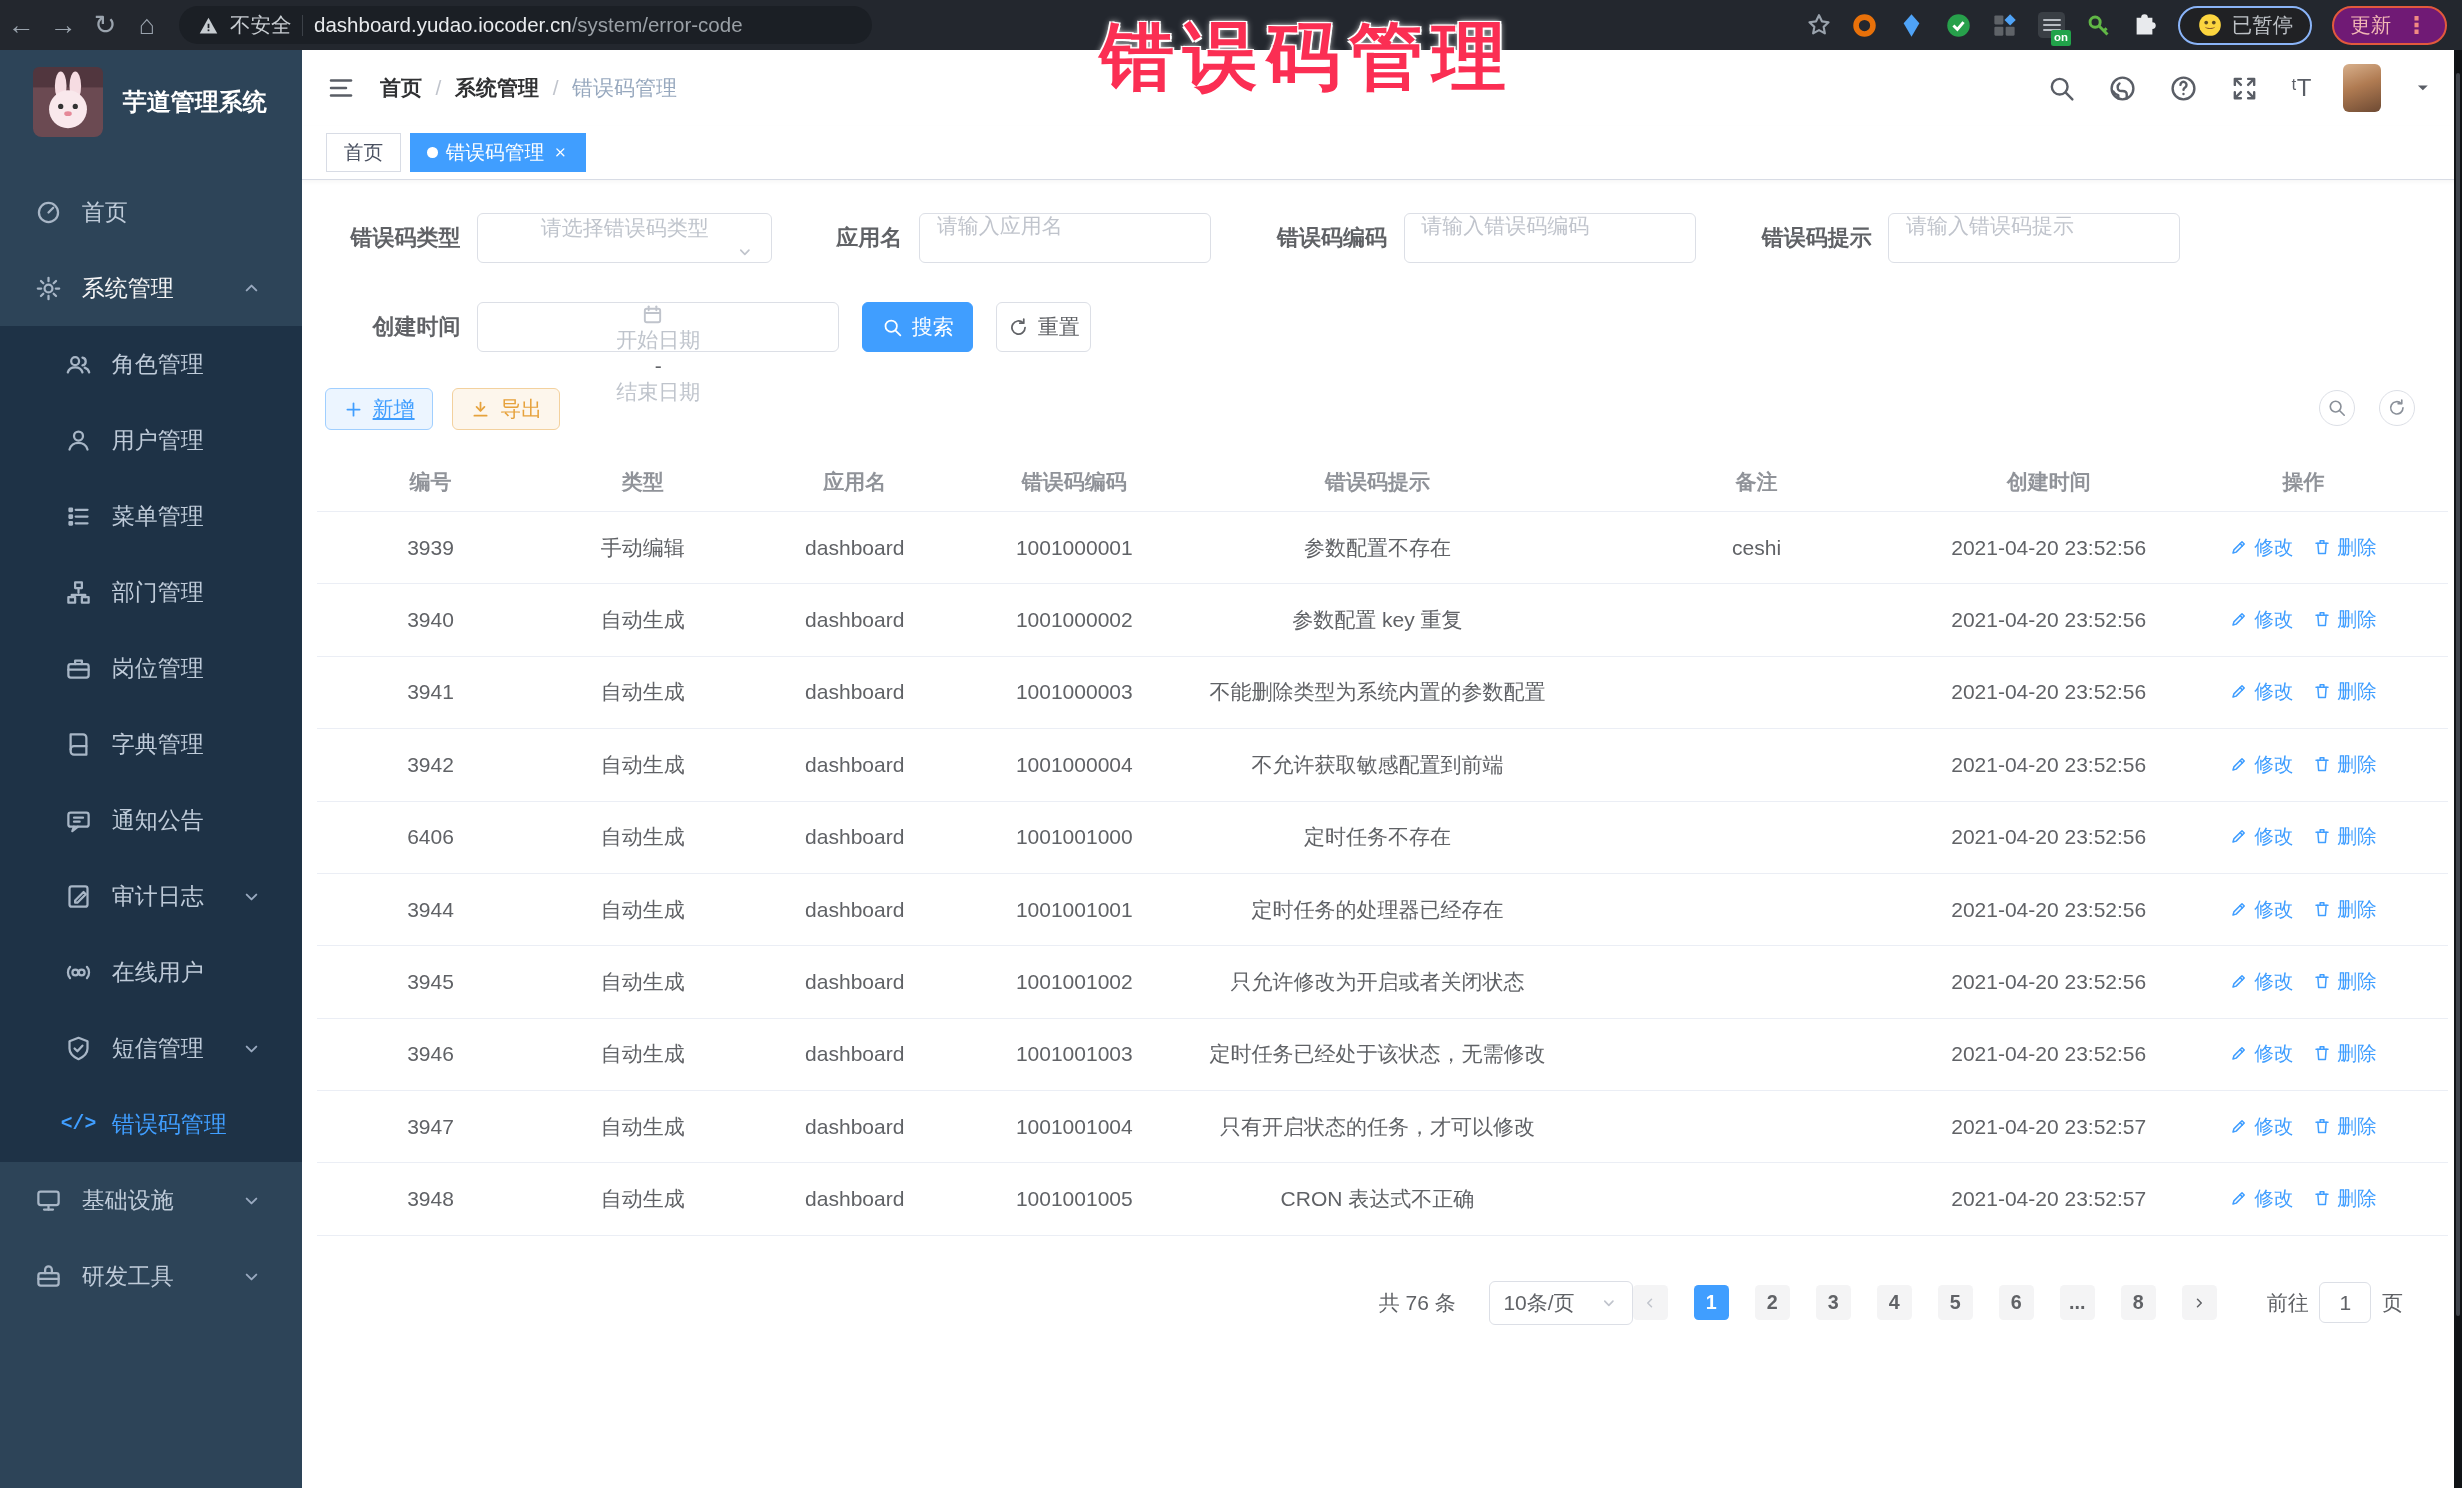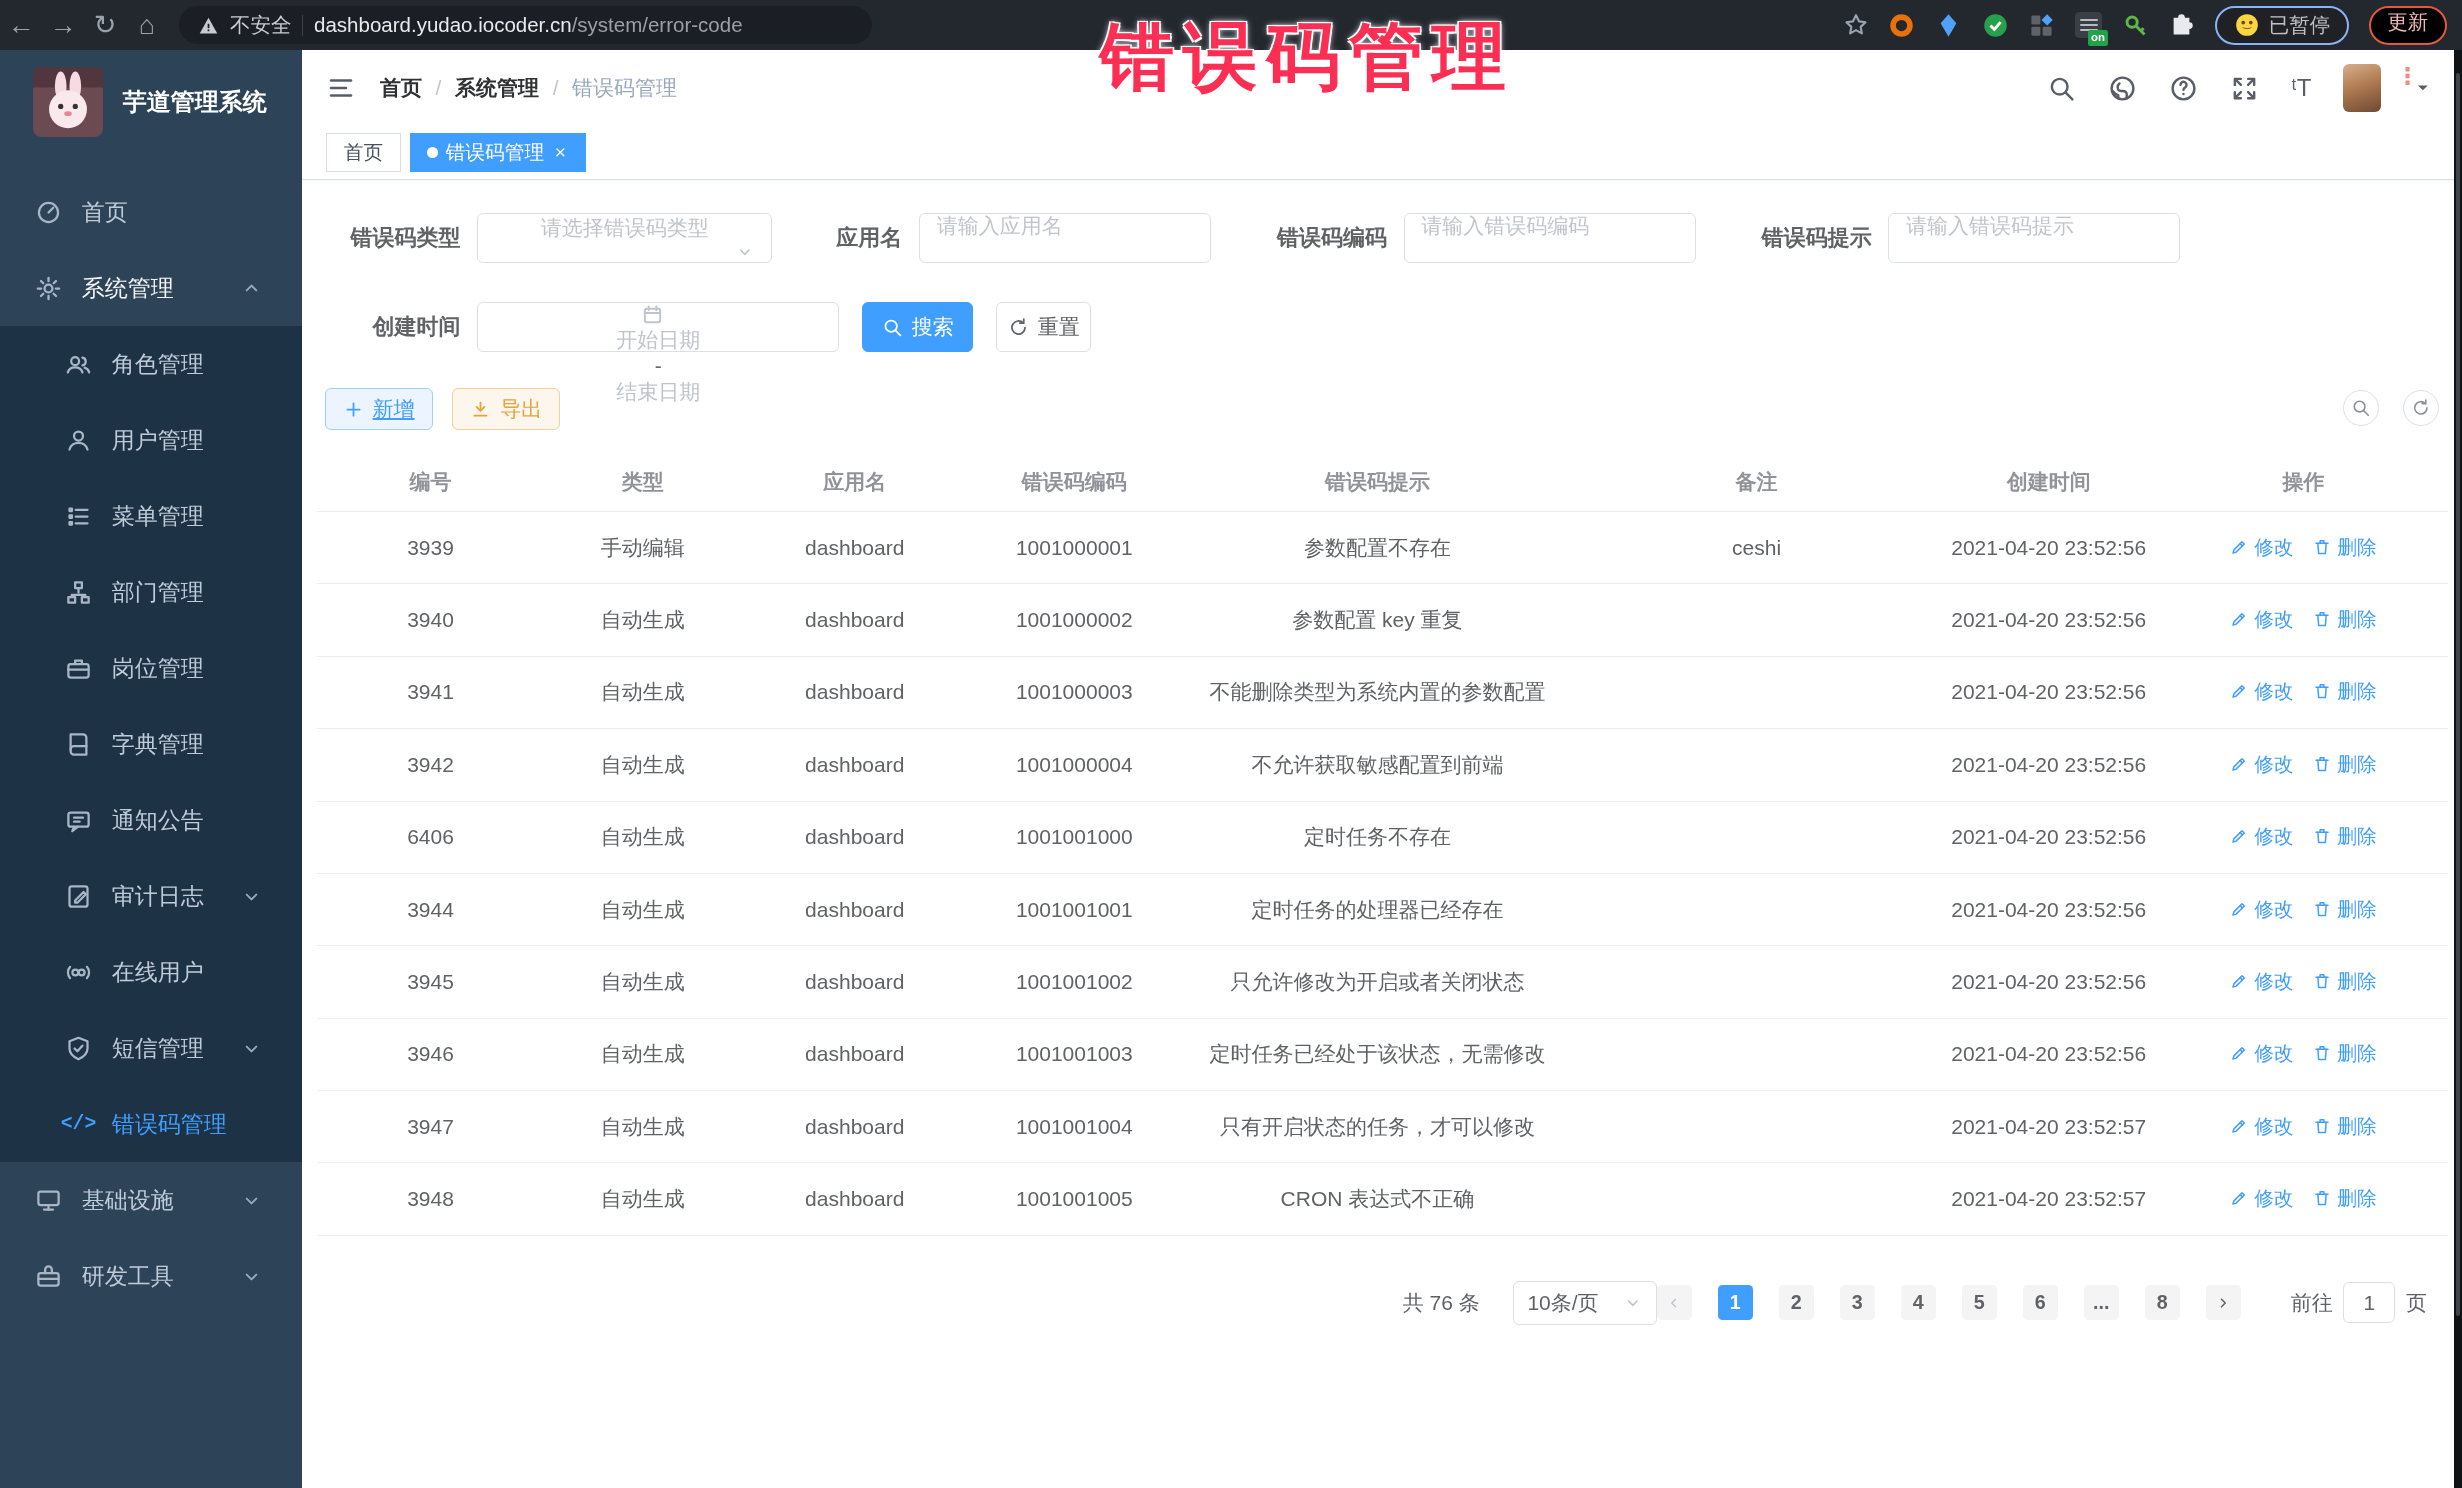--- a/index.html
+++ b/index.html
@@ -25,21 +25,21 @@
   .star-ic { width:26px; height:26px; color:#9aa3ad; }
   .ext { width:27px; height:27px; }
   .ext-dark { position:relative; width:27px; height:26px; background:#3a3f45; border-radius:4.5px;
     display:flex; flex-direction:column; justify-content:center; gap:3px; padding:0 4.5px; }
   .ext-dark i { display:block; height:2.3px; background:#b7bcc2; border-radius:1.5px; }
   .ext-dark b { position:absolute; right:-6px; bottom:-7.6px; background:#21a34a; color:#fff;
     font-size:11.4px; font-weight:700; padding:0.8px 3px; border-radius:2.3px; line-height:1.2; }
   .pill { height:39px; border-radius:19.7px; display:flex; align-items:center; gap:9px; padding:0 16.7px; }
   .paused-pill { border:2.3px solid #8ab4f8; background:#202124; color:#bdc1c6; font-size:20.5px; }
   .smiley { width:26px; height:26px; }
-  .update-pill { border:2.3px solid #e2593d; background:#000000; color:#f2b8b5; font-size:20.5px; gap:27px;flex-direction:column; }
+  .update-pill { border:2.3px solid #e2593d; background:#701a75; color:#f2b8b5; font-size:20.5px; gap:14px; }
   .dots-v { color:#f28b82; font-size:23px; font-weight:700; }
 
   
   .watermark { position:absolute; left:1100px; top:7.6px; z-index:50; font-size:74px; font-weight:700;
     letter-spacing:9px; color:var(--watermark,#fb2e53); pointer-events:none;
     text-shadow:0 0 3px #fff,0 0 7.6px #fff,1.5px 1.5px 0 #fff,-1.5px -1.5px 0 #fff,1.5px -1.5px 0 #fff,-1.5px 1.5px 0 #fff; }
 
   
   .sidebar { position:absolute; left:0; top:50px; width:302px; height:1438px;
     background:var(--sidebar-bg,#2d4458); z-index:2; }
@@ -75,21 +75,21 @@
   .caret-ic { width:19.7px; height:19.7px; color:#5a5e66; cursor:pointer; }
 
   .tabbar { height:54px; display:flex; align-items:center; padding-left:24px; gap:9px;
     border-bottom:1.5px solid #d8dce5; box-shadow:0 1.5px 4.5px rgba(0,0,0,.04); }
   .tab { display:inline-flex; align-items:center; gap:7.6px; height:39px; padding:0 16.7px;
     border:1.5px solid #d8dce5; background:#fff; color:#495060; font-size:19.7px; cursor:pointer; }
   .tab.active { background:var(--accent,#409eff); border-color:var(--accent,#409eff); color:#fff; }
   .tab-dot { width:10.6px; height:10.6px; border-radius:50%; background:#fff; }
   .tab-close { width:16.7px; height:16.7px; color:#fff; }
 
-  .content { padding:33px 7px 0 15px; position:relative; }
+  .content { padding:33px 31px 0 15px; position:relative; }
   .filter-row { display:flex; align-items:center; margin-left:7.6px; }
   .f-label { font-weight:700; color:#606266; font-size:22px; text-align:right; flex:0 0 auto; }
   .f-field { height:50px; border:1.5px solid #dcdfe6; border-radius:6px; background:#fff;
     display:flex; align-items:center; padding:0 16.7px; margin-left:16.7px; color:#bfc4cc; font-size:21px;flex-direction:column; }
   .f-field input { border:none; outline:none; width:100%; font-size:21px; color:#606266;
     font-family:inherit; background:transparent; }
   .f-field input::placeholder { color:#c0c4cc; }
   .sel-chev { width:19.7px; height:19.7px; color:#c0c4cc; margin-left:auto; }
   .row2 { margin-top:39px; }
   .cal-ic { width:23px; height:23px; color:#c0c4cc; margin-right:12px; flex:0 0 23px; }

